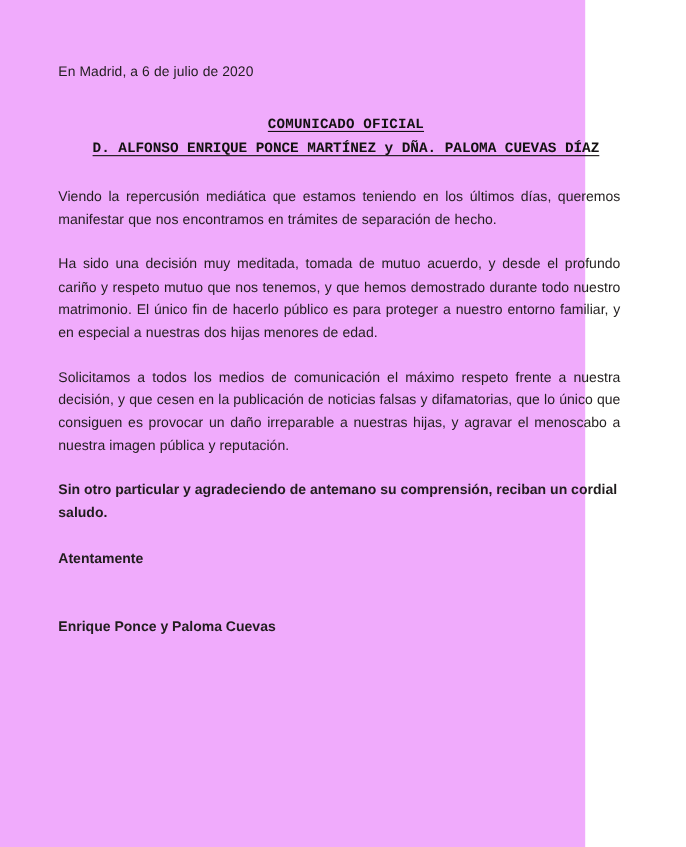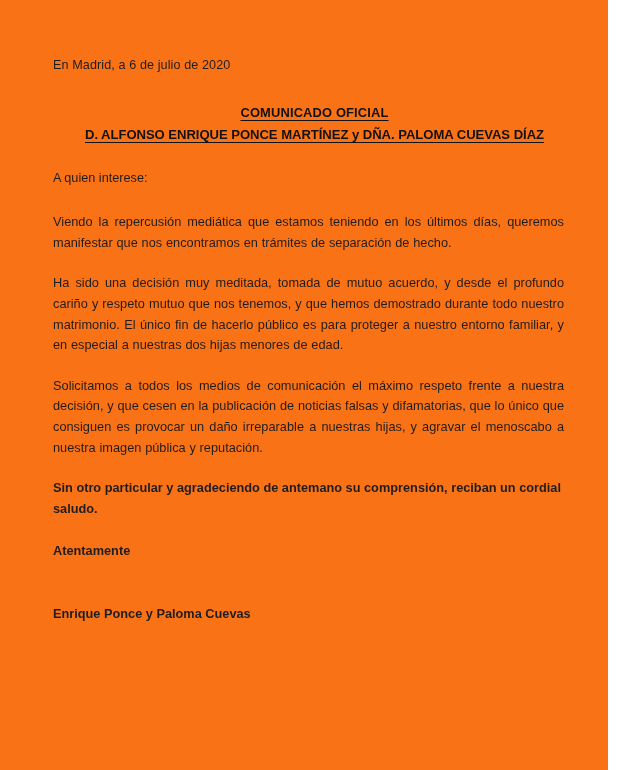--- a/index.html
+++ b/index.html
@@ -12,23 +12,23 @@
     width: 624px;
     height: 770px;
     overflow: hidden;
     font-family: "Liberation Sans", sans-serif;
     color: #231f20;
     -webkit-font-smoothing: antialiased;
   }
 
   .page {
     position: relative;
-    width: 608px;
+    width: 532px;
     height: 770px;
-    background: #f97316;
+    background: #f0abfc;
     box-sizing: border-box;
   }
 
   .doc-body {
     position: absolute;
     left: 53px;
     top: 56px;
     width: 523px;
   }
 
@@ -37,20 +37,21 @@
     line-height: 1.5;
     letter-spacing: 0.1px;
     color: #211d1e;
     margin: 0 0 28px 0;
     text-align: left;
   }
 
   .title-block {
     text-align: center;
     margin: 0 0 26px 0;
+    font-family: Liberation Mono, monospace;
   }
 
   .title-main,
   .title-sub {
     display: inline-block;
     font-weight: bold;
     color: #141112;
     text-decoration: underline;
     text-underline-offset: 2.5px;
     text-decoration-thickness: 1.3px;
@@ -114,21 +115,20 @@
 <div class="page">
   <div class="doc-body">
 
     <div class="date-line">En Madrid, a 6 de julio de 2020</div>
 
     <div class="title-block">
       <div class="title-main">COMUNICADO OFICIAL</div>
       <div class="title-sub">D. ALFONSO ENRIQUE PONCE MARTÍNEZ y DÑA. PALOMA CUEVAS DÍAZ</div>
     </div>
 
-    <div class="salutation">A quien interese:</div>
 
     <p class="para">Viendo la repercusión mediática que estamos teniendo en los últimos días, queremos manifestar que nos encontramos en trámites de separación de hecho.</p>
 
     <p class="para">Ha sido una decisión muy meditada, tomada de mutuo acuerdo, y desde el profundo cariño y respeto mutuo que nos tenemos, y que hemos demostrado durante todo nuestro matrimonio. El único fin de hacerlo público es para proteger a nuestro entorno familiar, y en especial a nuestras dos hijas menores de edad.</p>
 
     <p class="para">Solicitamos a todos los medios de comunicación el máximo respeto frente a nuestra decisión, y que cesen en la publicación de noticias falsas y difamatorias, que lo único que consiguen es provocar un daño irreparable a nuestras hijas, y agravar el menoscabo a nuestra imagen pública y reputación.</p>
 
 
     <div class="closing-line">Sin otro particular y agradeciendo de antemano su comprensión, reciban un cordial saludo.</div>
 

